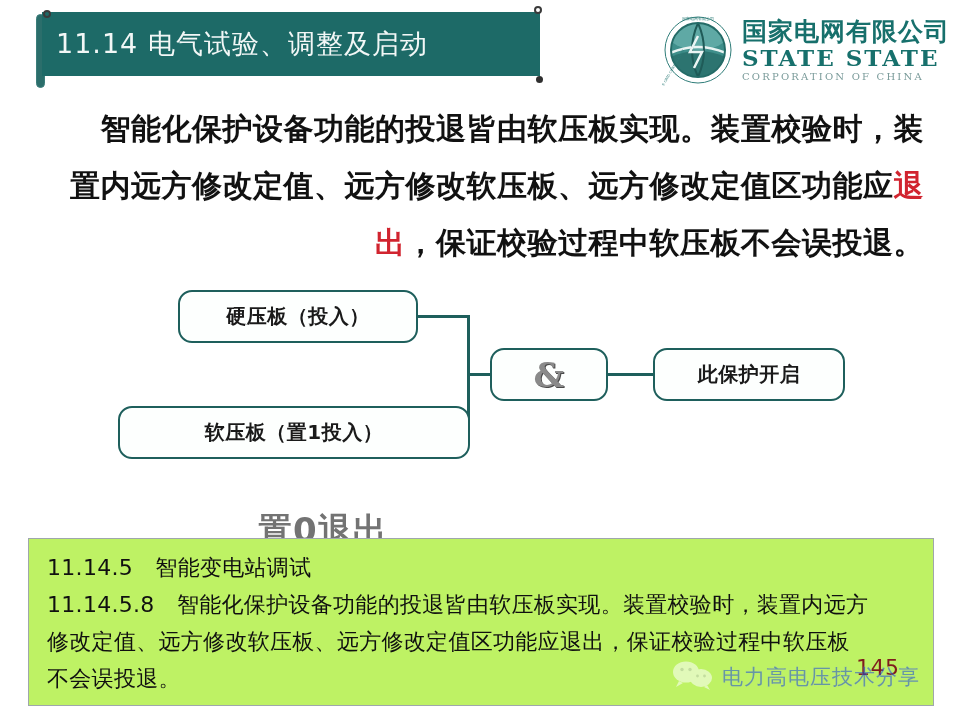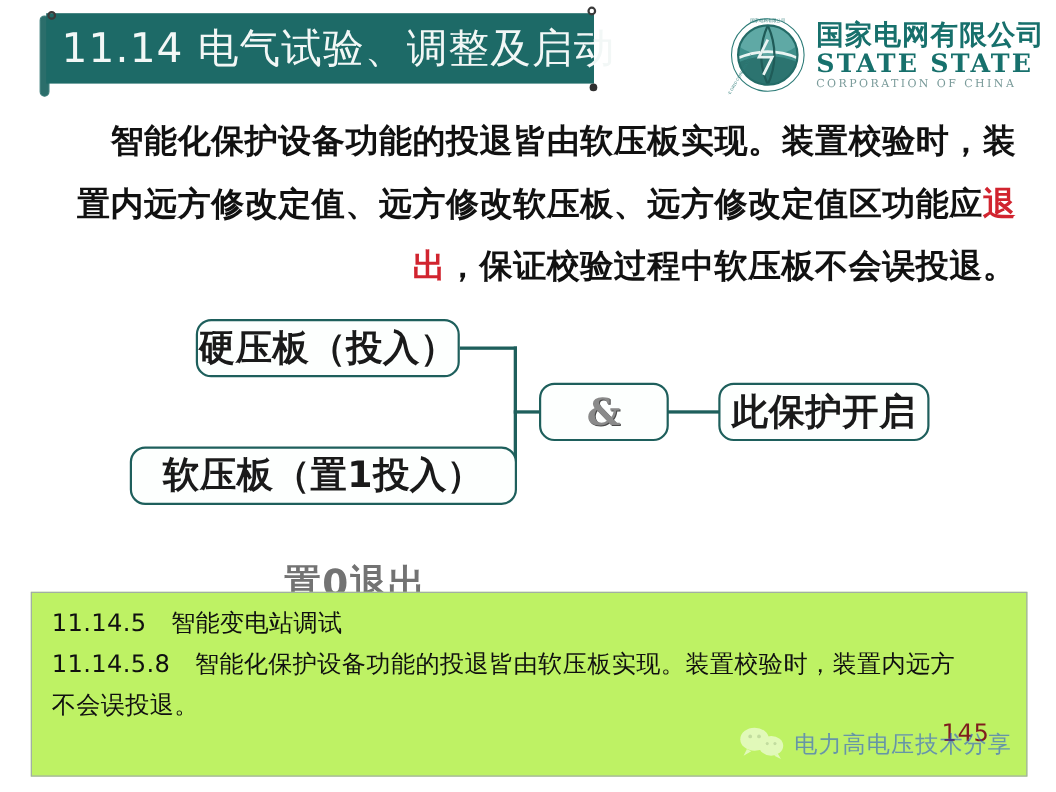--- a/index.html
+++ b/index.html
@@ -24,21 +24,21 @@
     width: 498px;
     height: 64px;
     background: #1d6a67;
     display: flex;
     align-items: center;
     box-sizing: border-box;
     padding-left: 14px;
   }
   #title-banner .title-text {
     color: #f2f7f6;
-    font-size: 37px;
+    font-size: 27px;
     font-weight: 400;
     letter-spacing: 1px;
     white-space: nowrap;
     font-family: "DejaVu Sans", "Liberation Sans", sans-serif;
   }
   #title-pin {
     position: absolute;
     left: 36px;
     top: 14px;
     width: 9px;
@@ -142,21 +142,21 @@
   }
   .node {
     position: absolute;
     border: 2.5px solid #1e5f5c;
     border-radius: 14px;
     background: #fdfffe;
     display: flex;
     align-items: center;
     justify-content: center;
     box-sizing: border-box;
-    font-size: 33px;
+    font-size: 20px;
     font-weight: bold;
     color: #1a1a1a;
     white-space: nowrap;
     letter-spacing: 0.5px;
   }
   #node-hard {
     left: 178px; top: 290px; width: 240px; height: 53px;
   }
   #node-soft {
     left: 118px; top: 406px; width: 352px; height: 53px;
@@ -293,20 +293,21 @@
   <div class="node" id="node-soft">软压板（置1投入）</div>
   <div class="node" id="node-and">&amp;</div>
   <div class="node" id="node-open">此保护开启</div>
 
   <div id="label-exit">置0退出</div>
 </div>
 
 <div id="quote-box">
   <div class="q-line">11.14.5　智能变电站调试</div>
   <div class="q-line">11.14.5.8　智能化保护设备功能的投退皆由软压板实现。装置校验时，装置内远方</div>
+  <div class="q-line">修改定值、远方修改软压板、远方修改定值区功能应退出，保证校验过程中软压板</div>
   <div class="q-line">不会误投退。</div>
 </div>
 
 <div id="page-number">145</div>
 
 <div id="watermark">
   <span>
     <svg width="42" height="30" viewBox="0 0 42 30" aria-hidden="true">
       <ellipse cx="14" cy="12" rx="13" ry="10.5" fill="#ffffff"></ellipse>
       <path d="M7 21 L4 27 L11 23 Z" fill="#ffffff"></path>

